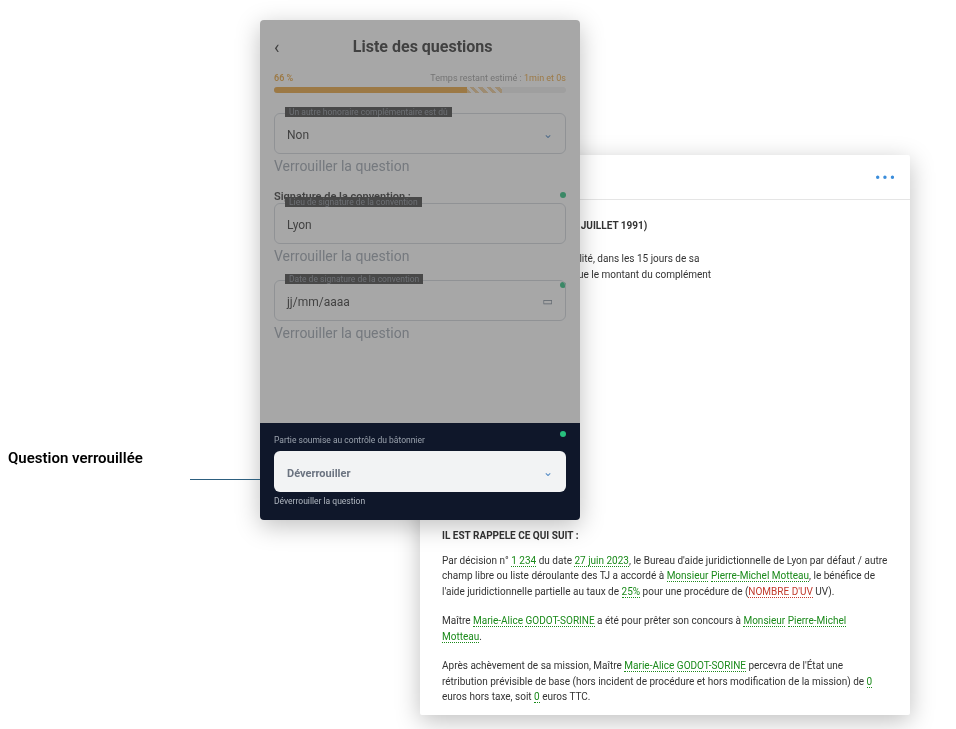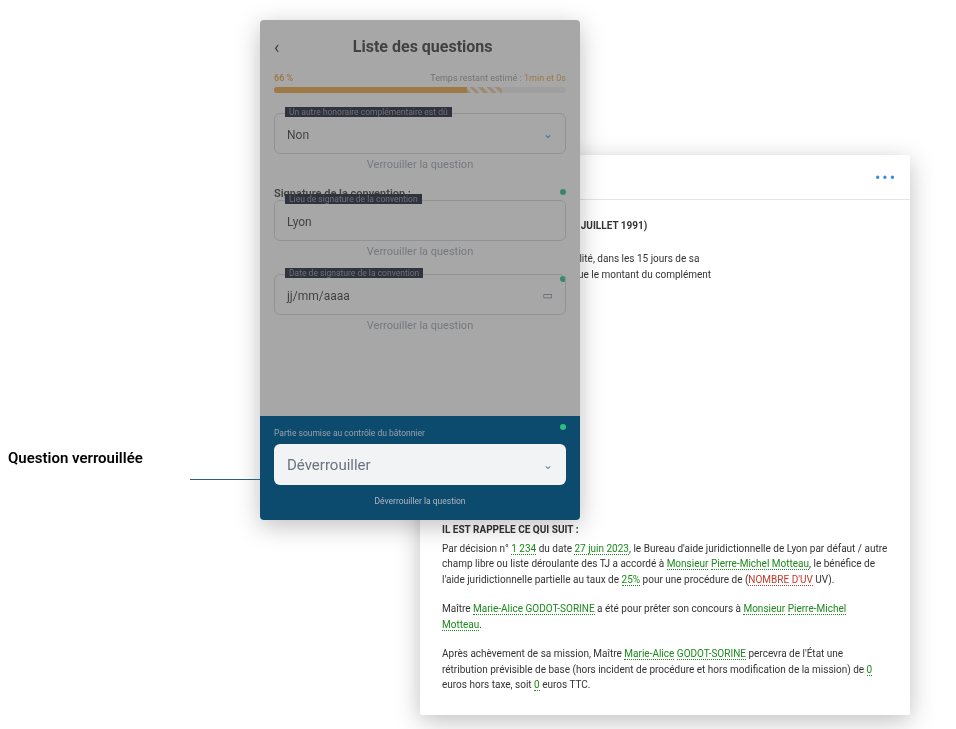--- a/index.html
+++ b/index.html
@@ -8,21 +8,21 @@
     .annotation-label { position: absolute; left: 8px; top: 449px; font-size: 15px; font-weight: 600; color: #000; }
     .annotation-line { position: absolute; left: 190px; top: 479px; width: 90px; height: 1px; background: #2d5f7f; }
     
     .document-panel { position: absolute; left: 420px; top: 155px; width: 490px; height: 560px; background: #fff; box-shadow: 0 6px 24px rgba(0,0,0,0.25); border-radius: 2px; overflow: hidden; }
     .doc-header { height: 45px; border-bottom: 1px solid #e5e5e5; position: relative; }
     .doc-more { position: absolute; right: 10px; top: 10px; width: 28px; height: 24px; display: flex; align-items: center; justify-content: center; cursor: pointer; color: #3a8ddb; font-size: 16px; letter-spacing: 2px; }
     .doc-content { padding: 18px 22px; font-size: 10.5px; color: #333; line-height: 1.5; }
     .doc-title { font-weight: 700; text-align: left; margin-bottom: 18px; font-size: 10px; }
     .doc-para { margin-bottom: 14px; font-size: 10px; line-height: 1.55; }
     .doc-para.right-block { text-align: left; }
-    .doc-section-title { font-weight: 700; margin-top: 6px; margin-bottom: 4px; font-size: 10px; }
+    .doc-section-title { font-weight: 700; margin-top: 6px; margin-bottom: 10px; font-size: 10px; }
     .link-green { color: #1a8a1a; border-bottom: 1px dotted #1a8a1a; text-decoration: none; }
     .link-red { color: #c0392b; border-bottom: 1px dotted #c0392b; }
     
     .questions-panel { position: absolute; left: 260px; top: 20px; width: 320px; height: 500px; background: #fff; box-shadow: 0 6px 24px rgba(0,0,0,0.25); border-radius: 4px; overflow: hidden; }
     .overlay-dim { position: absolute; inset: 0; background: rgba(80,80,80,0.5); pointer-events: none; z-index: 5; }
     
     .qp-header { display: flex; align-items: center; padding: 16px 14px; }
     .back-btn { font-size: 18px; color: #333; cursor: pointer; }
     .qp-title { flex: 1; text-align: center; font-size: 16px; font-weight: 700; color: #333; }
     
@@ -33,32 +33,32 @@
     .progress-time-val { color: #e9a33b; margin-top: 47px; }
     .progress-bar { height: 6px; background: #eee; border-radius: 3px; overflow: hidden; display: flex; }
     .progress-fill { background: #e9a33b; height: 100%; }
     .progress-dash { background: repeating-linear-gradient(45deg,#e9a33b,#e9a33b 3px,#fff 3px,#fff 6px); height: 100%; opacity: 0.5; }
     
     .question-group { padding: 10px 14px 6px; position: relative; }
     .group-label { font-size: 11px; color: #333; font-weight: 600; }
     .status-dot { position: absolute; right: 14px; top: 12px; width: 6px; height: 6px; background: #27c07d; border-radius: 50%; }
     
     .field-box { border: 1px solid #d0d5db; border-radius: 6px; padding: 10px 12px; position: relative; margin-bottom: 2px; }
-    .field-legend { position: absolute; top: -7px; left: 10px; background: #0f172a; padding: 0 4px; font-size: 8.5px; color: #8a9099; }
+    .field-legend { position: absolute; top: -7px; left: 10px; background: #404040; padding: 0 4px; font-size: 8.5px; color: #8a9099; }
     .field-value { font-size: 12px; color: #333; }
     .field-chevron { position: absolute; right: 12px; top: 50%; transform: translateY(-50%); color: #5a8fc7; font-size: 12px; }
     .field-cal { position: absolute; right: 12px; top: 50%; transform: translateY(-50%); color: #6a7a8a; font-size: 11px; }
-    .lock-link { text-align: center; font-size: 11px; color: #9aa2ad; margin-top: 4px; cursor: pointer; }
+    .lock-link { text-align: left; font-size: 14px; color: #9aa2ad; margin-top: 4px; cursor: pointer; }
     
-    .locked-card { position: absolute; left: 0; right: 0; bottom: 0; background: #0c4a6e; z-index: 10; padding: 12px 14px 14px; }
+    .locked-card { position: absolute; left: 0; right: 0; bottom: 0; background: #0f172a; z-index: 10; padding: 12px 14px 14px; }
     .locked-card .status-dot { position: absolute; right: 14px; top: 8px; }
     .locked-field-box { border: 1px solid transparent; background: #f2f3f4; border-radius: 6px; padding: 10px 12px; position: relative; }
     .locked-legend { font-size: 8.5px; color: #9aa2ad; margin-bottom: 6px; }
-    .locked-value { font-size: 15px; color: #6b7380; }
-    .unlock-link { text-align: center; font-size: 8.5px; color: #b0b7c0; margin-top: 11px; cursor: pointer; }
+    .locked-value { font-size: 11px; color: #6b7380; font-weight: bold; }
+    .unlock-link { text-align: left; font-size: 8.5px; color: #b0b7c0; margin-top: 4px; cursor: pointer; }
   </style>
 </head>
 <body>
 
 <div class="document-panel">
   <div class="doc-header">
     <div class="doc-more">•••</div>
   </div>
   <div class="doc-content">
     <div class="doc-title">35 DE LA LOI N° 91-647 DU 10 JUILLET 1991)</div>

